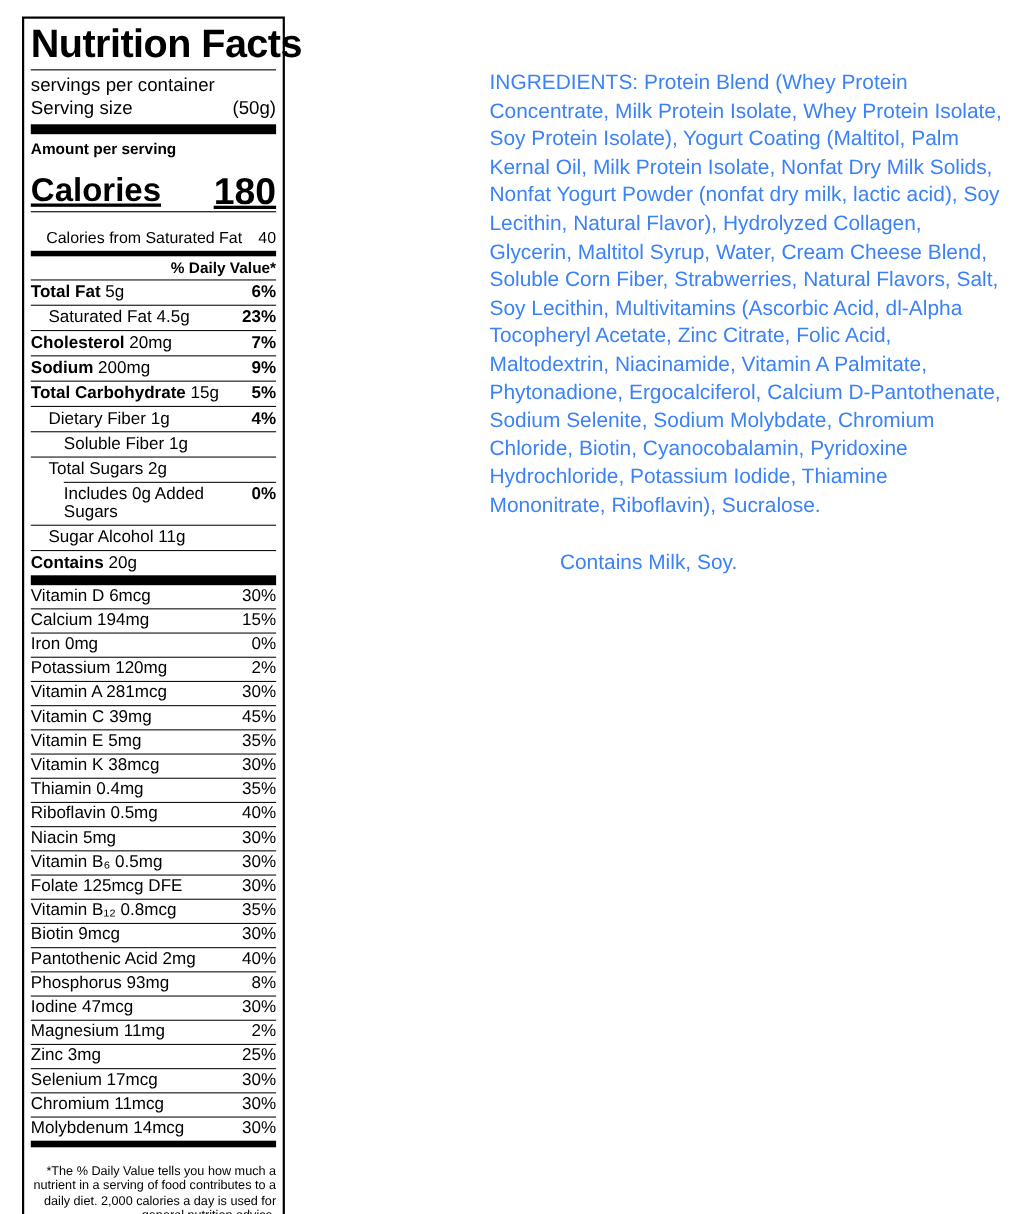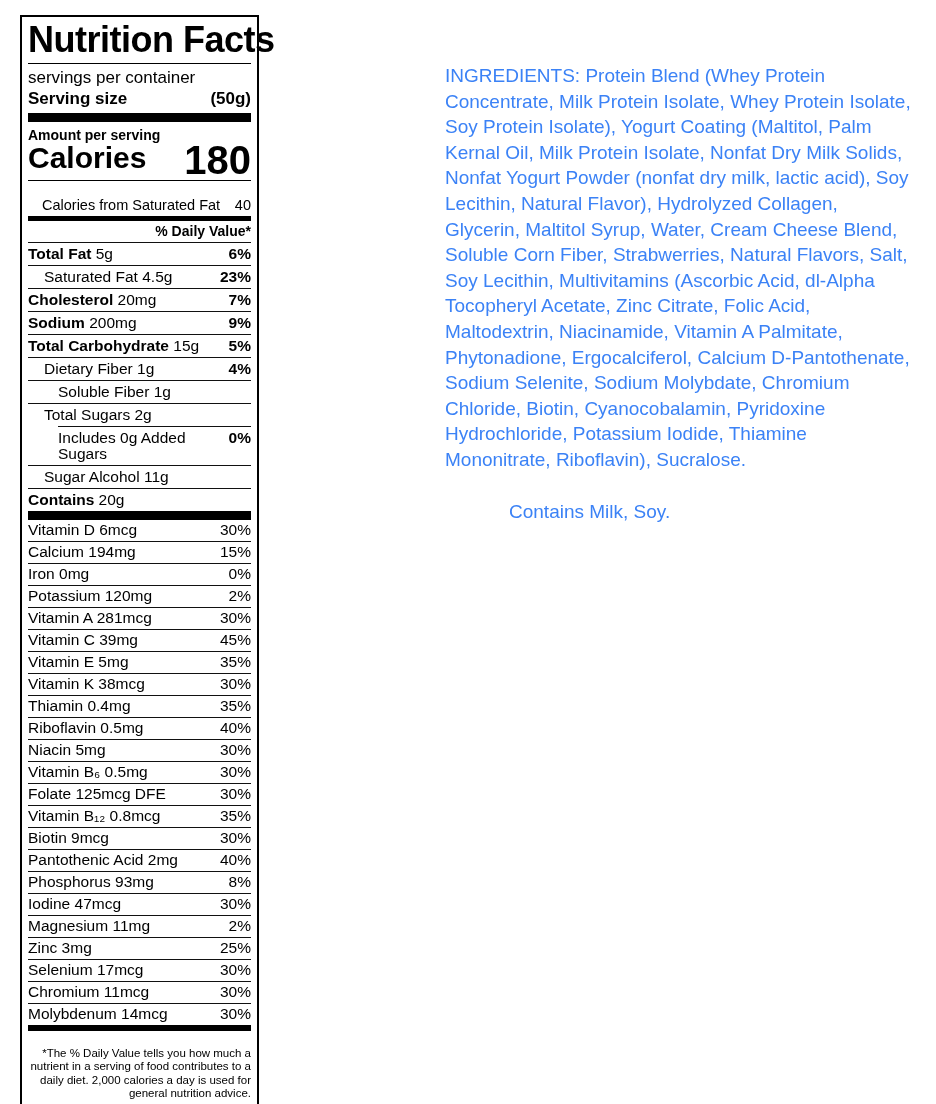--- a/index.html
+++ b/index.html
@@ -12,34 +12,35 @@
   .nfl{
     position:absolute;left:20px;top:15px;width:239px;box-sizing:border-box;
     border:2px solid #000;background:#fff;padding:4px 6px 5px 6px;
   }
   .nfl-title{
     font-size:36px;font-weight:bold;letter-spacing:-0.5px;line-height:1.02;
     margin:0;padding:1px 0 4px 0;border-bottom:1px solid #000;white-space:nowrap;
   }
   .servings{font-size:17px;line-height:21px;padding-top:3px;}
   .serving-row{
-    display:flex;justify-content:space-between;font-size:17px;font-weight:bold;
+    display:flex;justify-content:space-between;font-size:17px;font-weight:normal;
     line-height:21px;padding-bottom:4px;
   }
   .bar{background:#000;}
   .bar-thick{height:9px;}
   .bar-med{height:5px;}
   .bar-med2{height:6px;}
   .aps{font-size:14px;font-weight:bold;padding-top:5px;line-height:17px;}
   .calories-row{
-    display:flex;justify-content:space-between;align-items:flex-start;
+    display:flex;justify-content:space-between;align-items:flex-end;
     padding-bottom:3px;
+    text-decoration:underline;
   }
   .cal-label{font-size:30px;font-weight:bold;line-height:0.95;}
-  .cal-value{font-size:40px;font-weight:bold;line-height:0.82;}
+  .cal-value{font-size:34px;font-weight:bold;line-height:0.82;margin-top:17px;}
   .calsat-row{
     display:flex;justify-content:space-between;border-top:1px solid #000;
     font-size:14.5px;line-height:17px;padding:16px 0 2px 14px;
   }
   .dv-header{
     text-align:right;font-size:14px;font-weight:bold;line-height:16px;padding:2.5px 0;
   }
   .nrow{
     display:flex;justify-content:space-between;border-top:1px solid #111;
     font-size:15.5px;line-height:16px;padding:3px 0;

